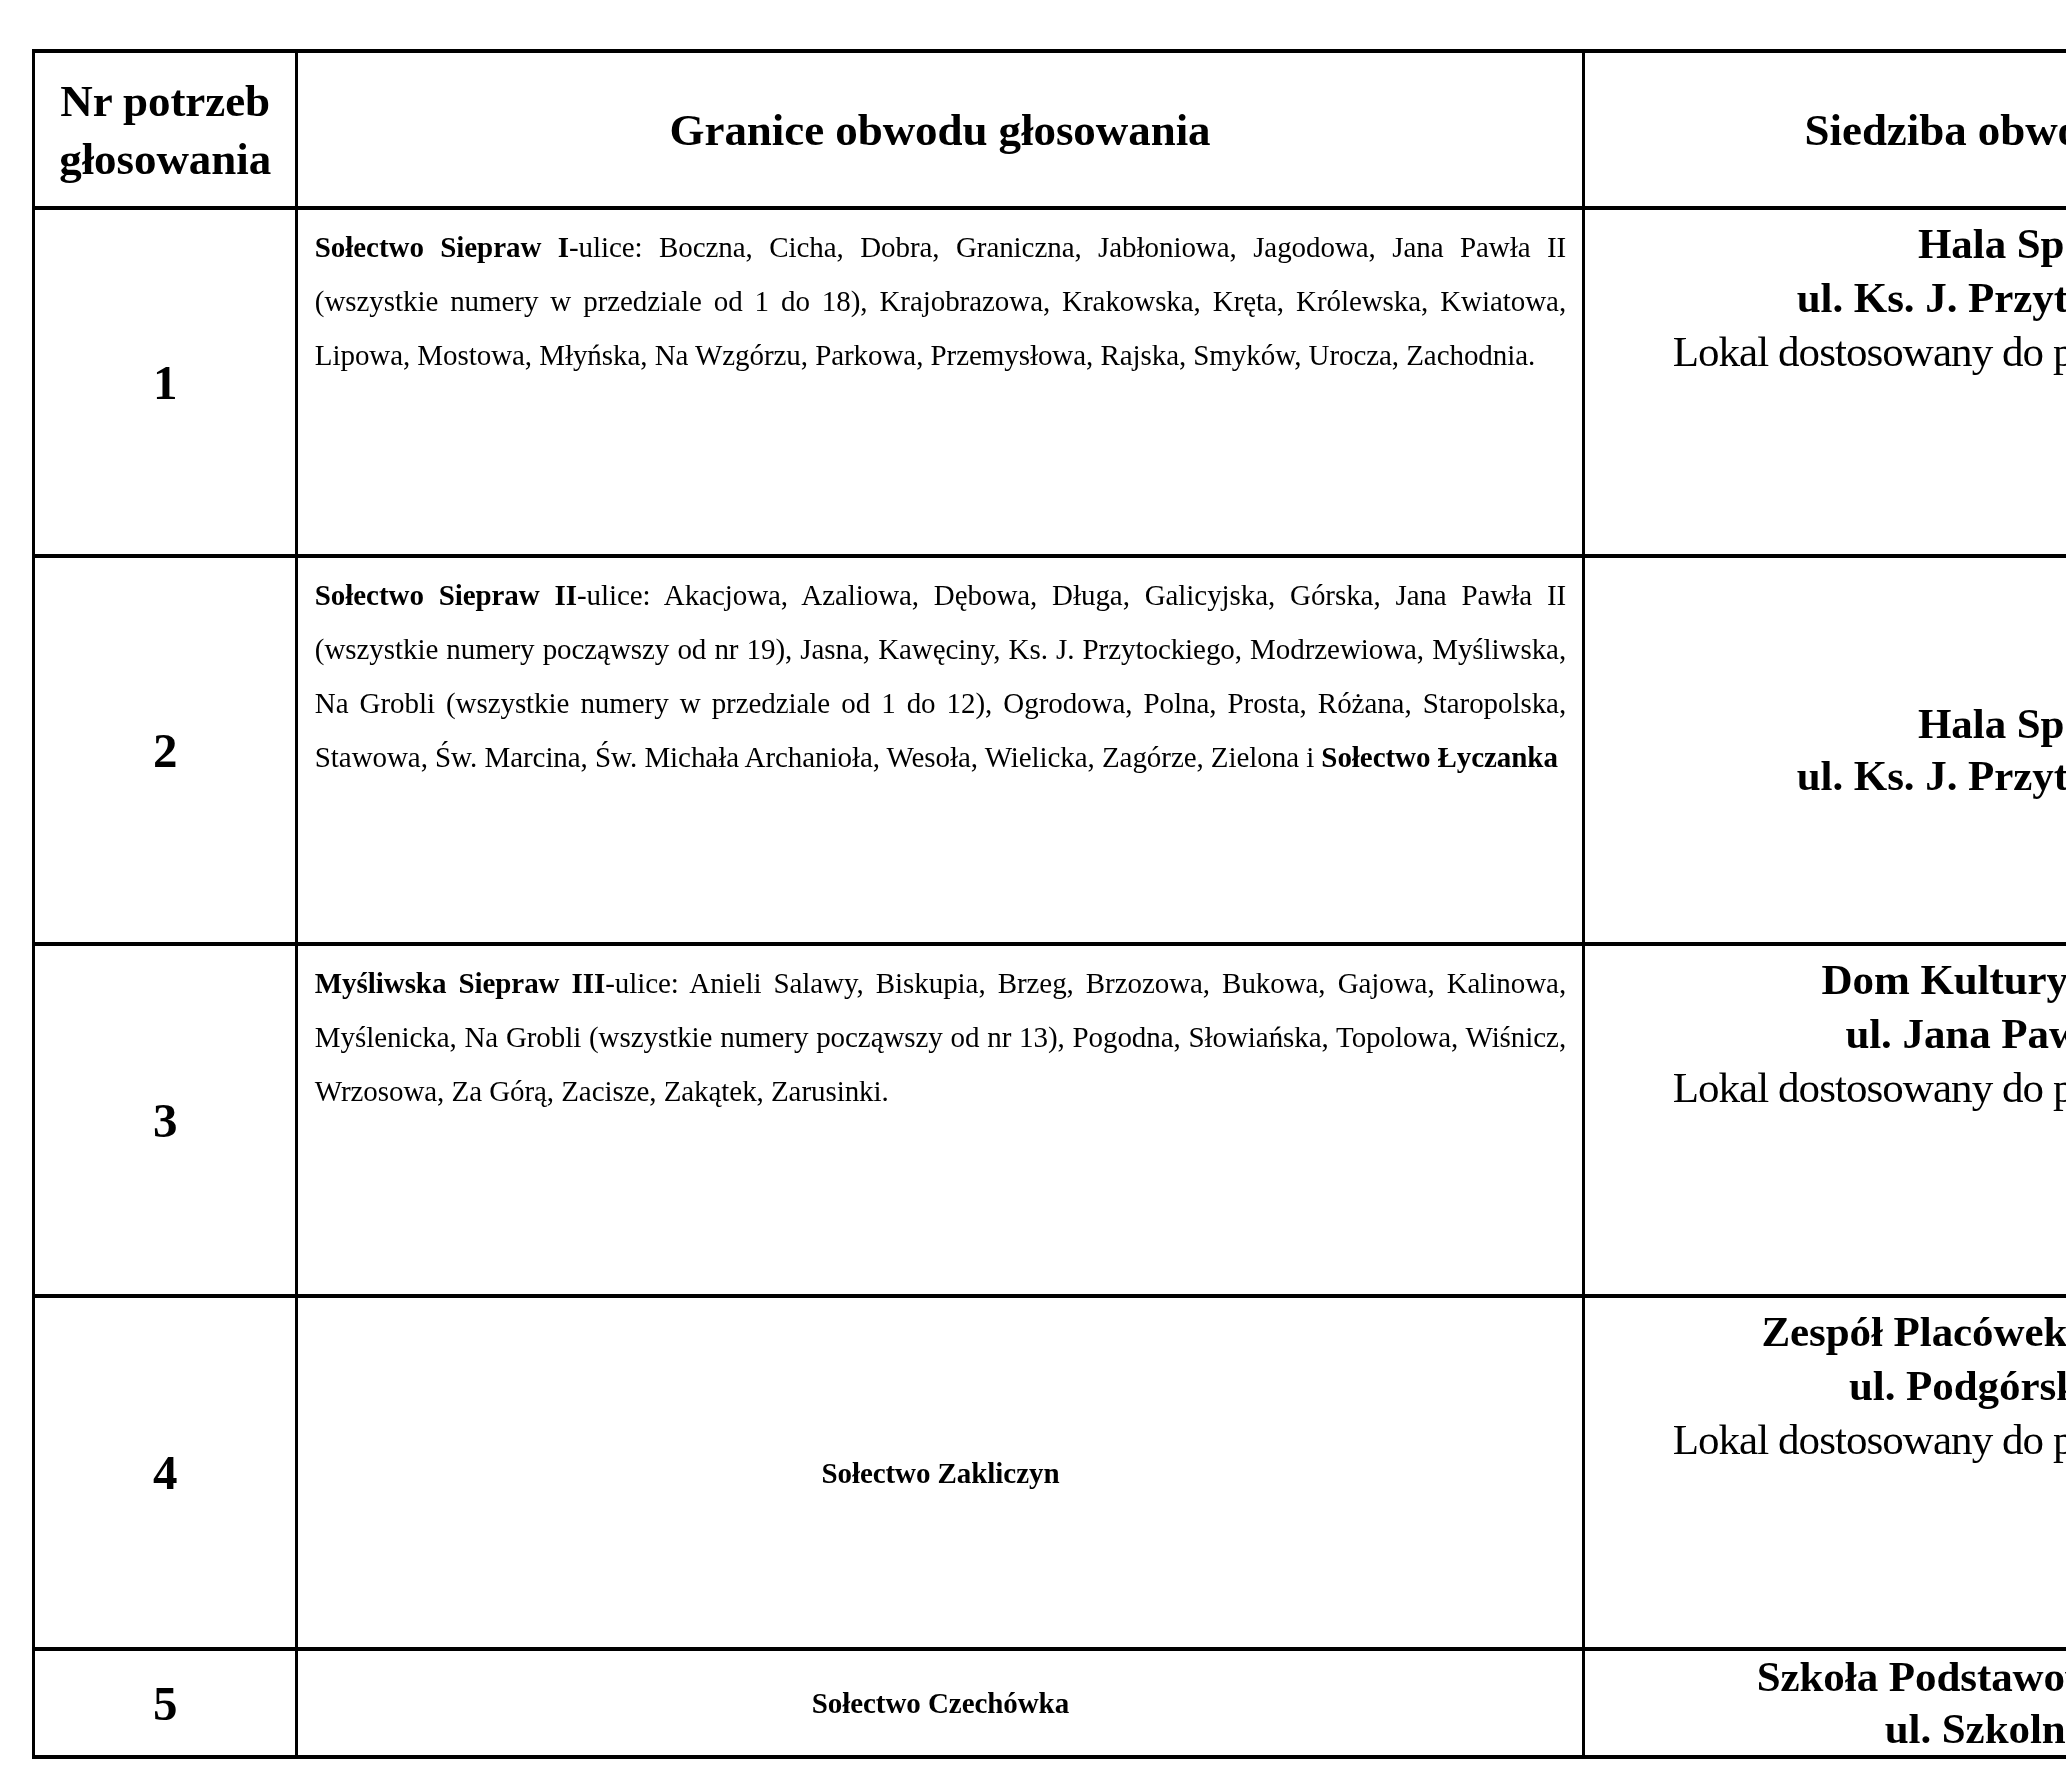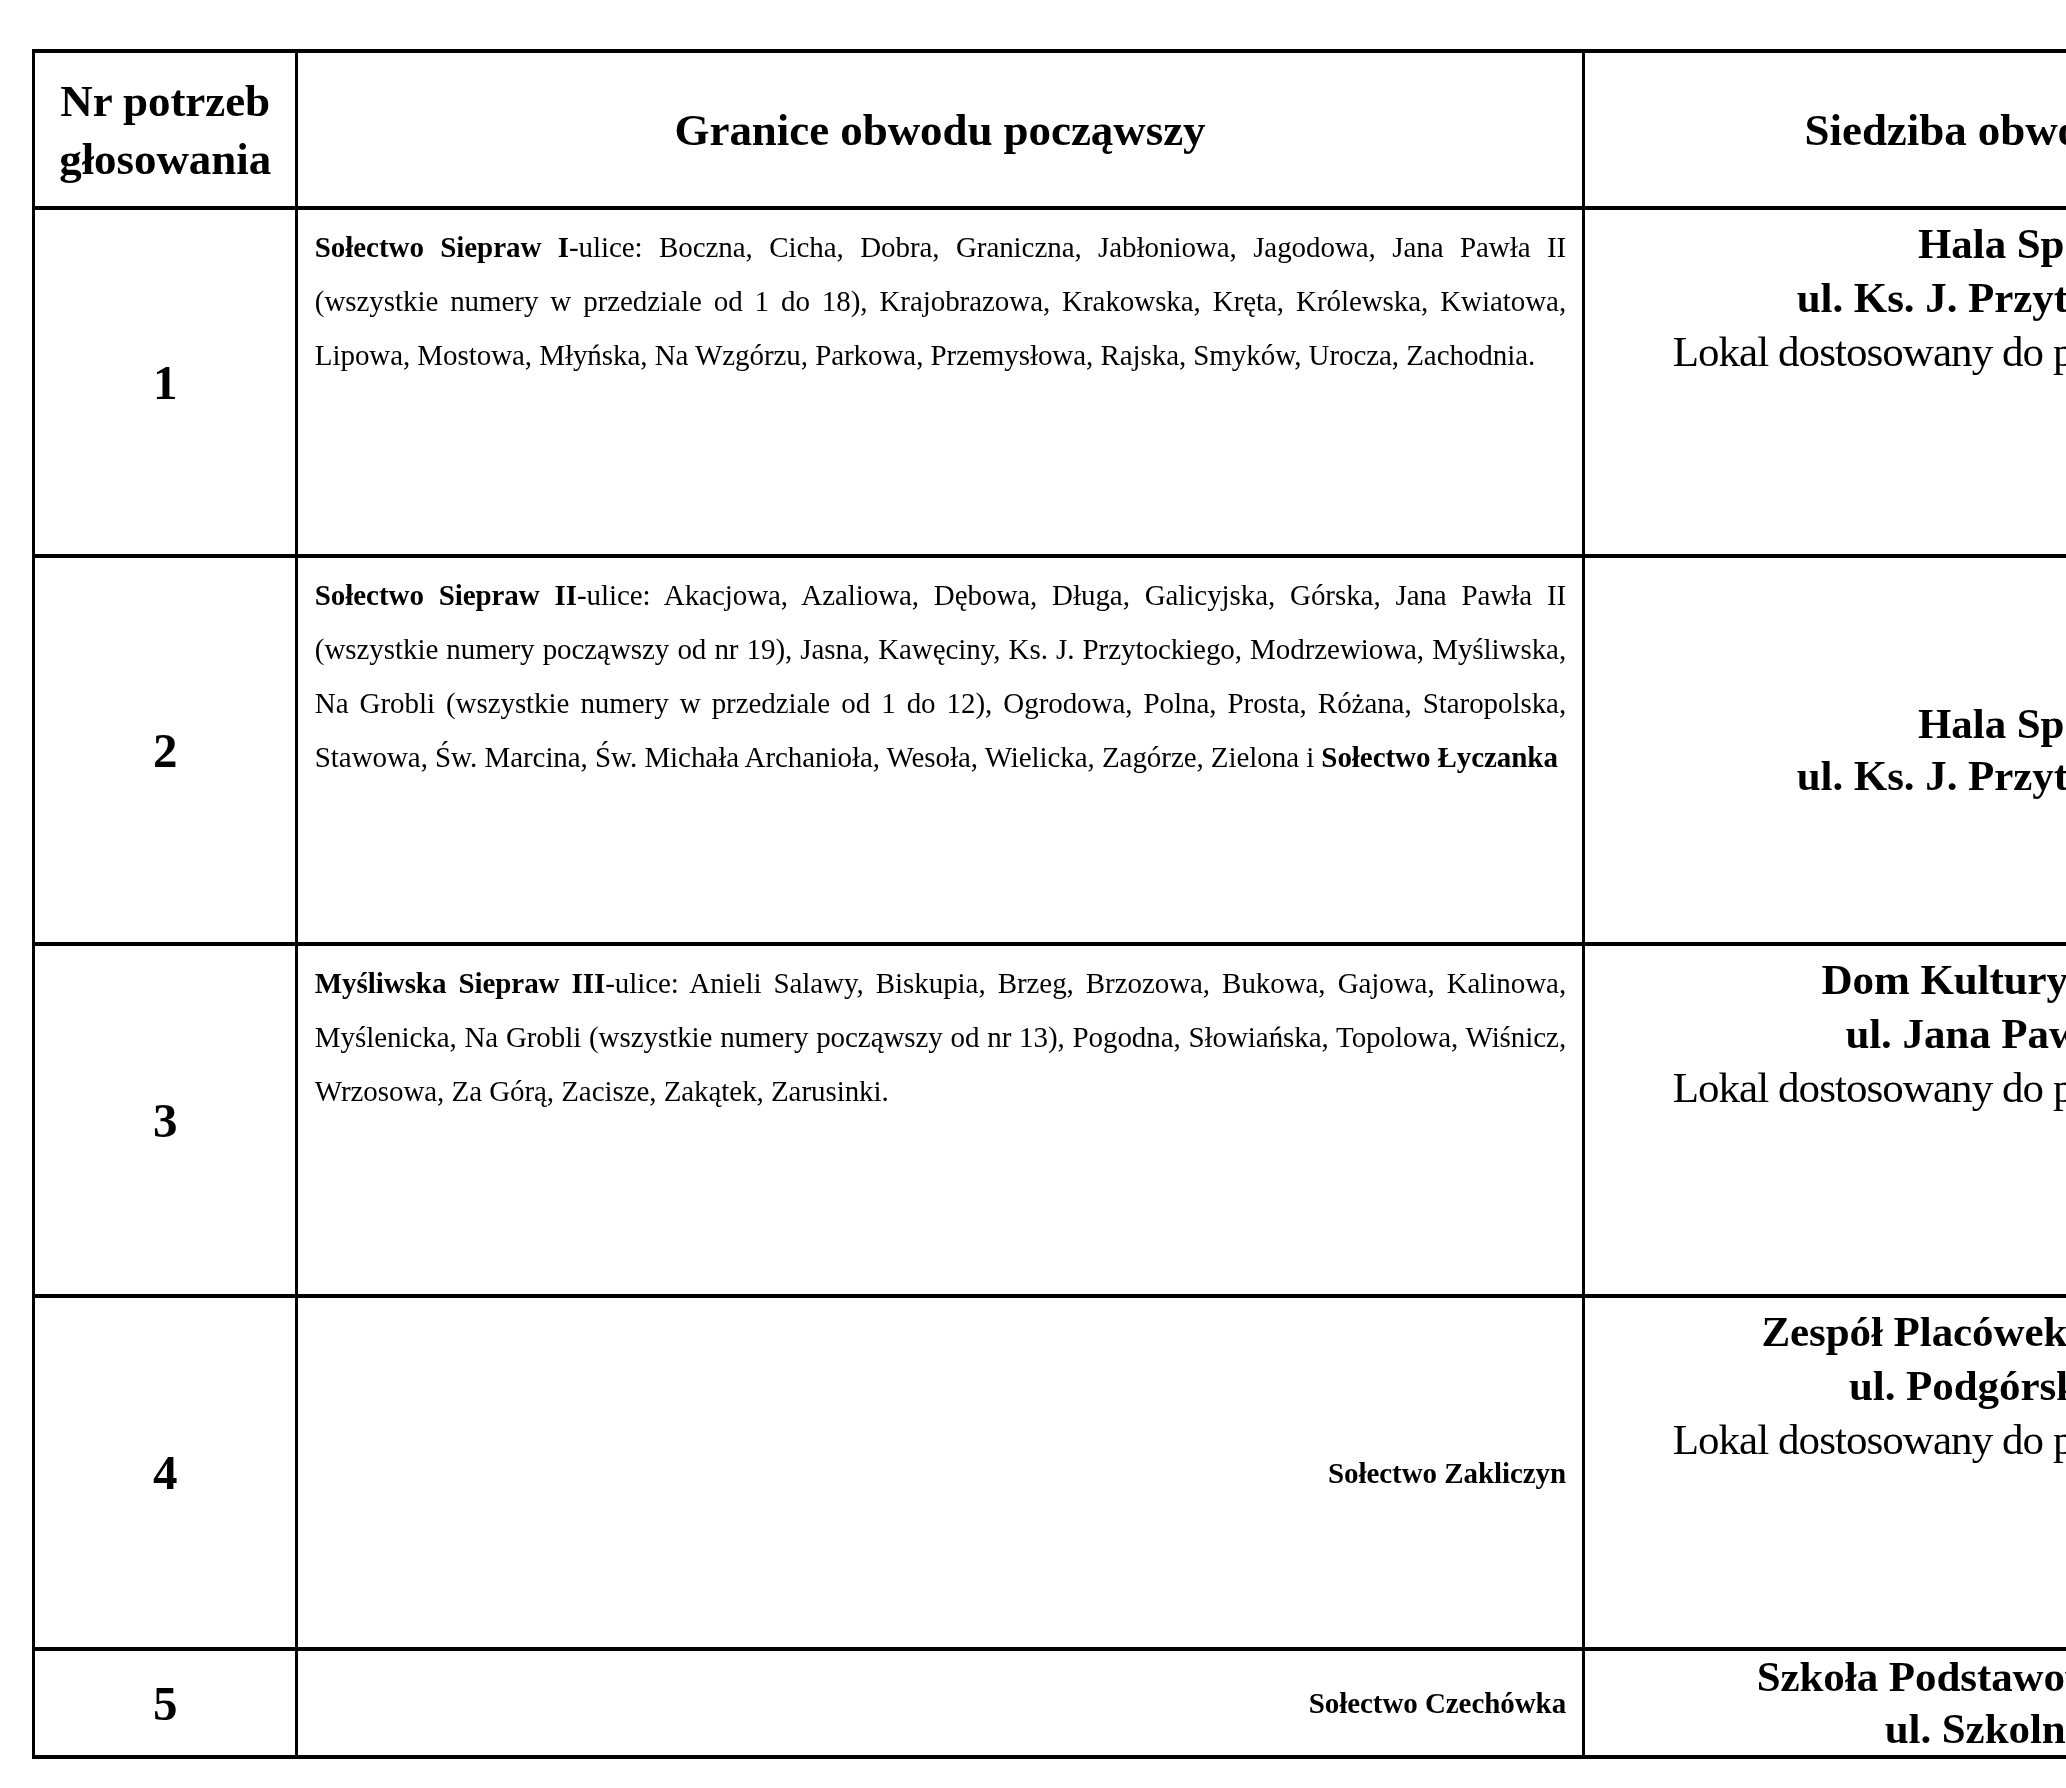--- a/index.html
+++ b/index.html
@@ -61,21 +61,21 @@
   td.dist {
     vertical-align: top;
     text-align: justify;
     font-size: 29px;
     line-height: 54px;
     padding: 10px 15.7px 0 16.5px;
     font-family: Liberation Serif, serif;
   }
   td.dist.mid {
     vertical-align: middle;
-    text-align: right;
+    text-align: center;
     padding-top: 0;
     font-weight: bold;
   }
   td.seat {
     vertical-align: top;
     text-align: center;
     font-size: 43px;
     line-height: 54px;
     padding: 7.4px 2.5px 0 2.5px;
   }
@@ -104,21 +104,21 @@
   <table class="districts">
     <colgroup>
       <col class="c-num">
       <col class="c-dist">
       <col class="c-seat">
     </colgroup>
 
     <tbody>
         <tr class="h-head">
       <th class="head">Nr potrzeb głosowania</th>
-      <th class="head">Granice obwodu począwszy</th>
+      <th class="head">Granice obwodu głosowania</th>
       <th class="head">Siedziba obwodowej komisji wyborczej</th>
     </tr>
 
     <tr class="h-r1">
       <td class="num">1</td>
       <td class="dist"><span class="b">Sołectwo Siepraw I</span><span>-ulice: Boczna, Cicha, Dobra, Graniczna, Jabłoniowa, Jagodowa, Jana Pawła II (wszystkie numery w przedziale od 1 do 18), Krajobrazowa, Krakowska, Kręta, Królewska, Kwiatowa, Lipowa, Mostowa, Młyńska, Na Wzgórzu, Parkowa, Przemysłowa, Rajska, Smyków, Urocza, Zachodnia.</span></td>
       <td class="seat">
         <span class="b">Hala Sportowa w Sieprawiu,</span><br>
         <span class="b">ul. Ks. J. Przytockiego 10, 32-447 Siepraw</span>
         <span class="note">Lokal dostosowany do potrzeb wyborców niepełnosprawnych</span>

